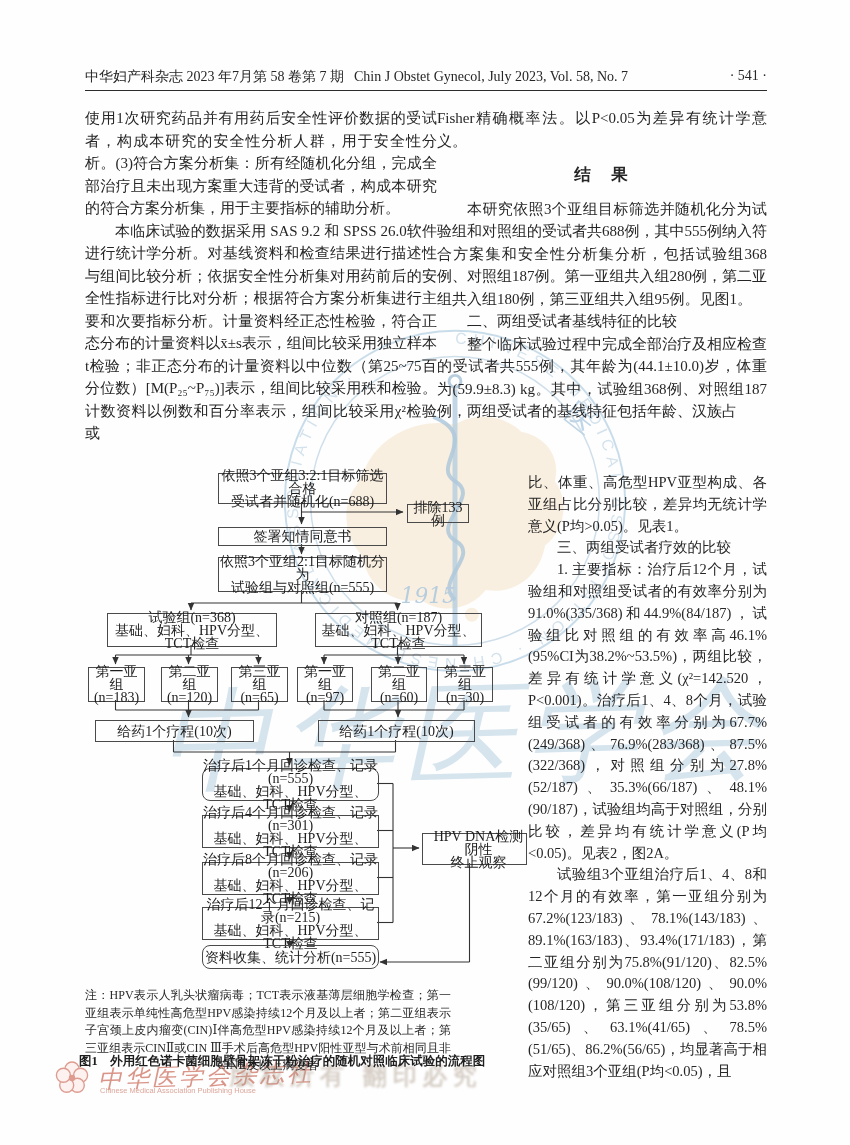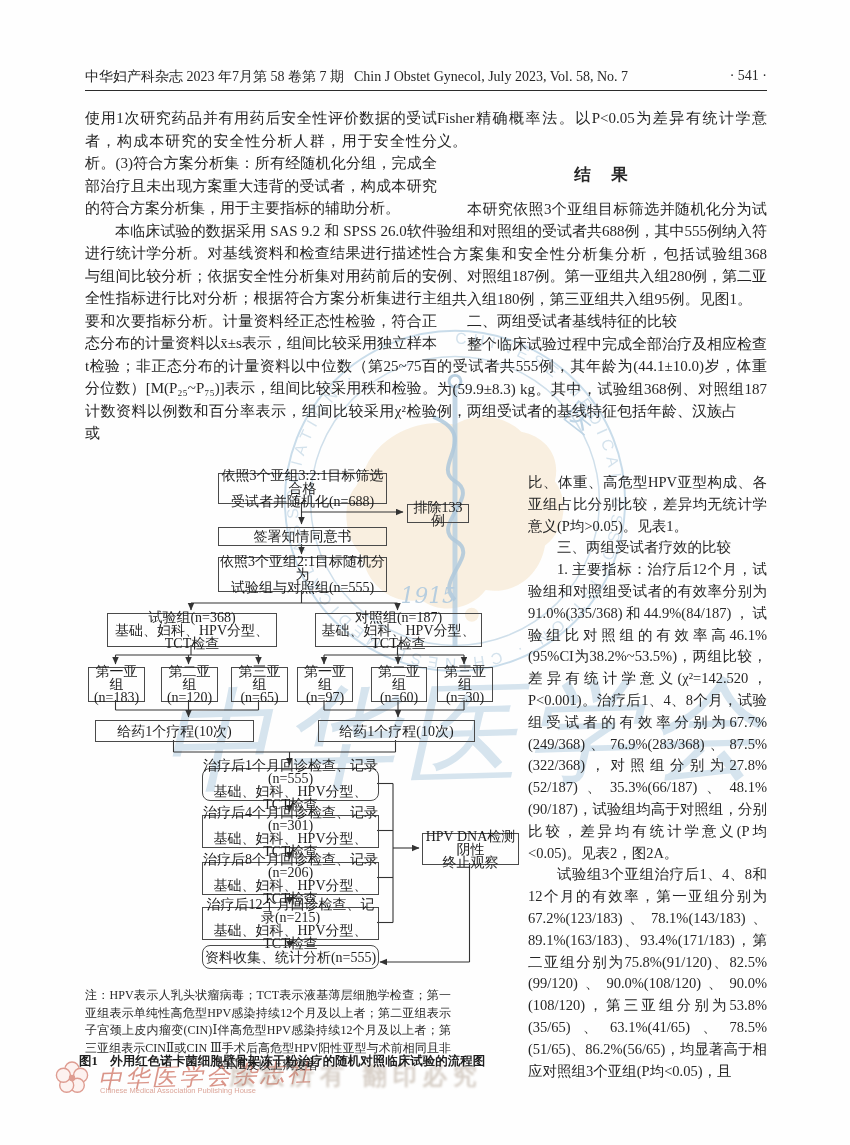--- a/index.html
+++ b/index.html
@@ -43,21 +43,21 @@
   #fb-c1{left:209px;top:194px;width:54px;height:33px;}
   #fb-c2{left:283px;top:194px;width:54px;height:33px;}
   #fb-c3{left:349px;top:194px;width:54px;height:33px;}
   #fb-e{left:7px;top:247px;width:157px;height:20px;}
   #fb-g{left:230px;top:247px;width:155px;height:20px;}
   #fb-h{left:114px;top:295px;width:175px;height:31px;border-radius:8px;}
   #fb-i{left:114px;top:342px;width:175px;height:31px;}
   #fb-j{left:114px;top:389px;width:175px;height:31px;}
   #fb-k{left:114px;top:434px;width:175px;height:31px;}
   #fb-l{left:114px;top:472px;width:175px;height:22px;border-radius:8px;}
-  #fb-m{left:334px;top:360px;width:95px;height:30px;}
+  #fb-m{left:334px;top:360px;width:95px;height:30px;padding-left:8px;}
   
   .fig-note{position:absolute;left:85px;top:987px;width:366px;z-index:1;font-size:12px;
             line-height:17.5px;text-align:justify;text-align-last:center;color:#2a2a2a;}
   .fig-cap{position:absolute;left:72px;top:1053px;width:420px;z-index:1;font-size:12.5px;
            font-weight:bold;text-align:center;color:#1d1d1d;}
   
   .ft-flower{left:52px;top:1058px;opacity:.85;}
   .ft-cn{left:98px;top:1060px;font-size:24px;font-style:italic;letter-spacing:3px;
          color:rgba(212,130,116,.85);font-family:"DejaVu Serif",serif;transform:rotate(-2deg);
          white-space:nowrap;}

